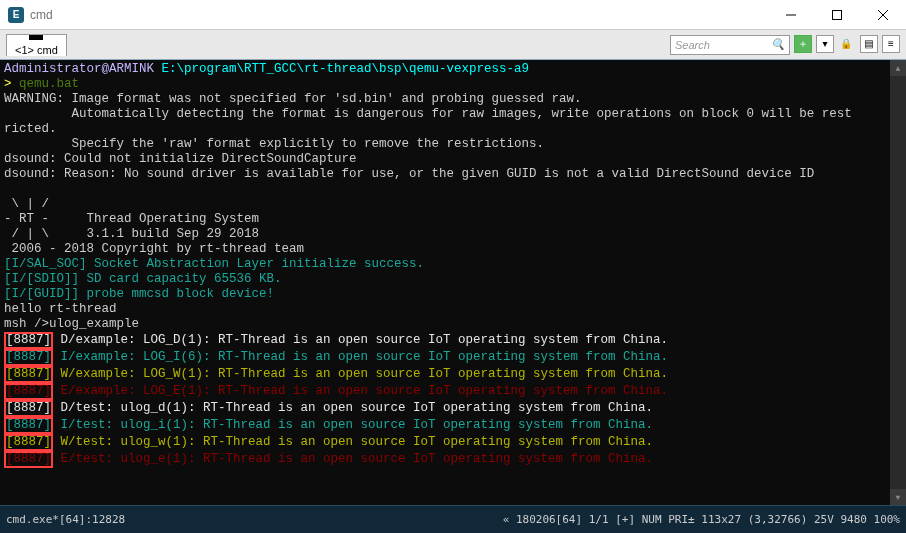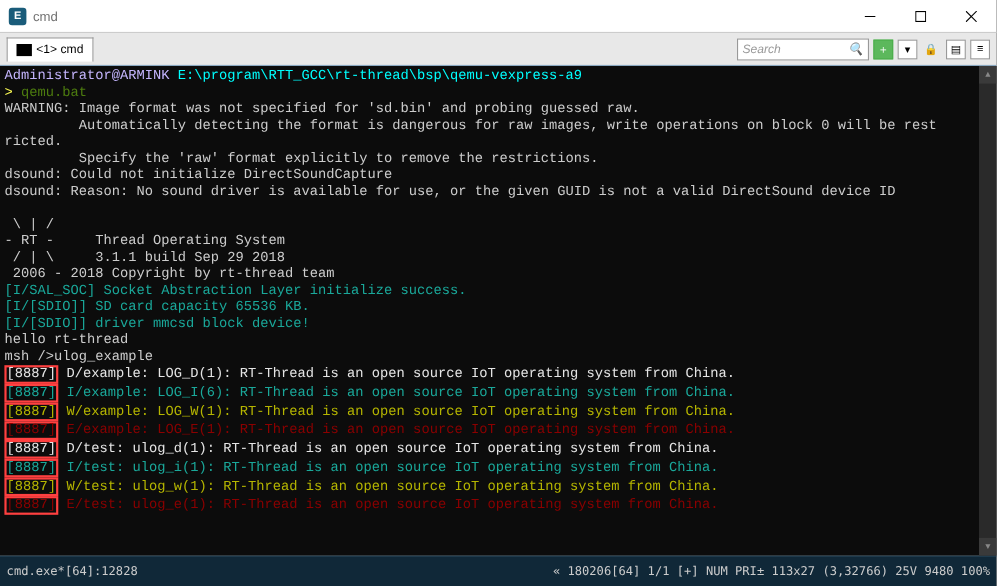--- a/index.html
+++ b/index.html
@@ -56,31 +56,31 @@
     .tab {
       height: 22px;
       background: #fff;
       border: 1px solid #999;
       border-bottom: none;
       display: flex;
       align-items: center;
       padding: 0 8px;
       font-size: 11px;
       gap: 4px;
+      flex-direction: column;
     }
     .tab-icon {
       width: 14px;
       height: 11px;
       background: #000;
       display: inline-block;
     }
     .toolbar-right {
       margin-left: auto;
       display: flex;
-      align-items: center;
       gap: 4px;
     }
     .search-box {
       height: 20px;
       width: 120px;
       border: 1px solid #999;
       background: #fff;
       font-style: italic;
       color: #999;
       padding: 0 4px;
@@ -226,21 +226,21 @@
   <div class="line">         Specify the 'raw' format explicitly to remove the restrictions.</div>
   <div class="line">dsound: Could not initialize DirectSoundCapture</div>
   <div class="line">dsound: Reason: No sound driver is available for use, or the given GUID is not a valid DirectSound device ID</div>
   <div class="line">&nbsp;</div>
   <div class="line"> \ | /</div>
   <div class="line">- RT -     Thread Operating System</div>
   <div class="line"> / | \     3.1.1 build Sep 29 2018</div>
   <div class="line"> 2006 - 2018 Copyright by rt-thread team</div>
   <div class="line teal">[I/SAL_SOC] Socket Abstraction Layer initialize success.</div>
   <div class="line teal">[I/[SDIO]] SD card capacity 65536 KB.</div>
-  <div class="line teal">[I/[SDIO]] driver mmcsd block device!</div>
+  <div class="line teal">[I/[GUID]] probe mmcsd block device!</div>
   <div class="line">hello rt-thread</div>
   <div class="line"><span>msh /&gt;</span><span>ulog_example</span></div>
   <div id="log-lines">
       <div class="line"><span class="hl-box white">[8887]</span><span class="white"> D/example: LOG_D(1): RT-Thread is an open source IoT operating system from China.</span></div>
       <div class="line"><span class="hl-box teal">[8887]</span><span class="teal"> I/example: LOG_I(6): RT-Thread is an open source IoT operating system from China.</span></div>
       <div class="line"><span class="hl-box yellow-d">[8887]</span><span class="yellow-d"> W/example: LOG_W(1): RT-Thread is an open source IoT operating system from China.</span></div>
       <div class="line"><span class="hl-box red-d">[8887]</span><span class="red-d"> E/example: LOG_E(1): RT-Thread is an open source IoT operating system from China.</span></div>
       <div class="line"><span class="hl-box white">[8887]</span><span class="white"> D/test: ulog_d(1): RT-Thread is an open source IoT operating system from China.</span></div>
       <div class="line"><span class="hl-box teal">[8887]</span><span class="teal"> I/test: ulog_i(1): RT-Thread is an open source IoT operating system from China.</span></div>
       <div class="line"><span class="hl-box yellow-d">[8887]</span><span class="yellow-d"> W/test: ulog_w(1): RT-Thread is an open source IoT operating system from China.</span></div>

